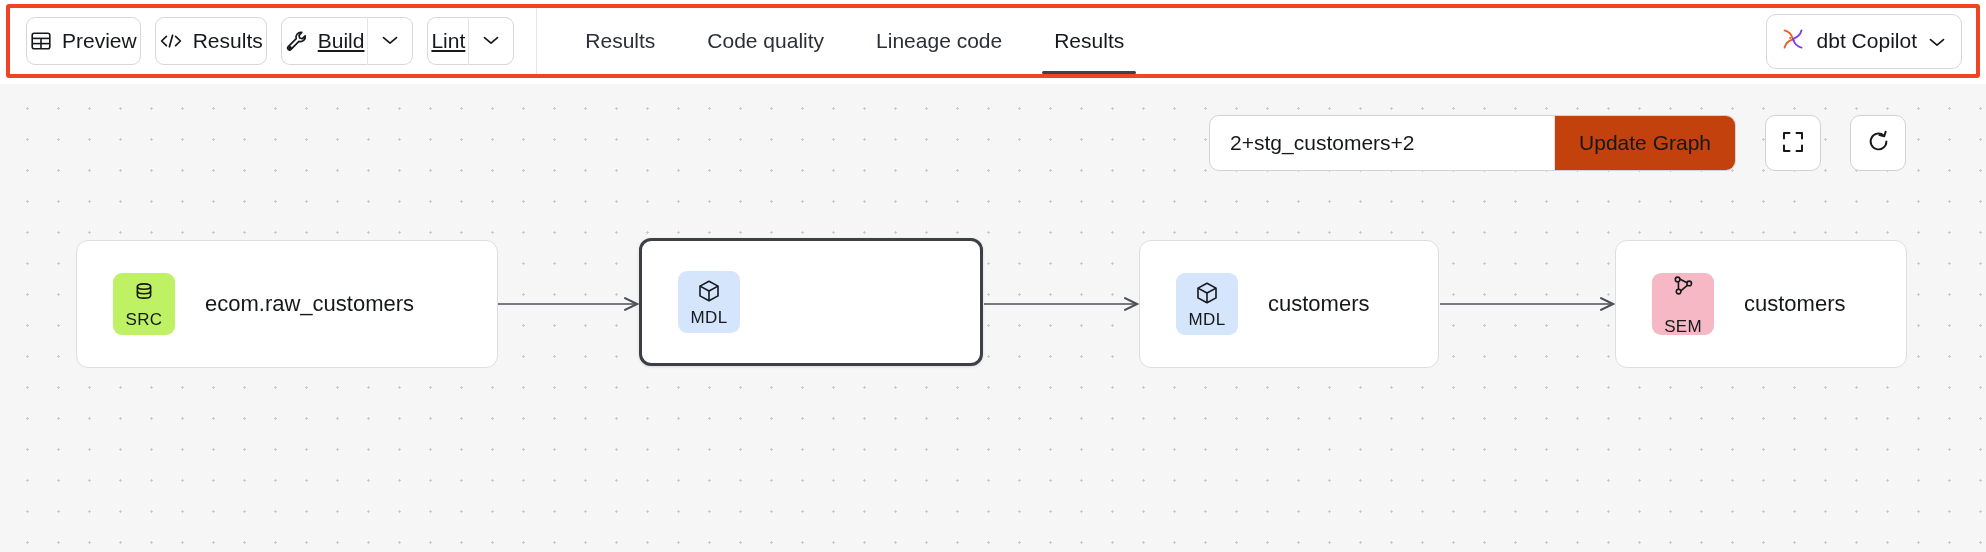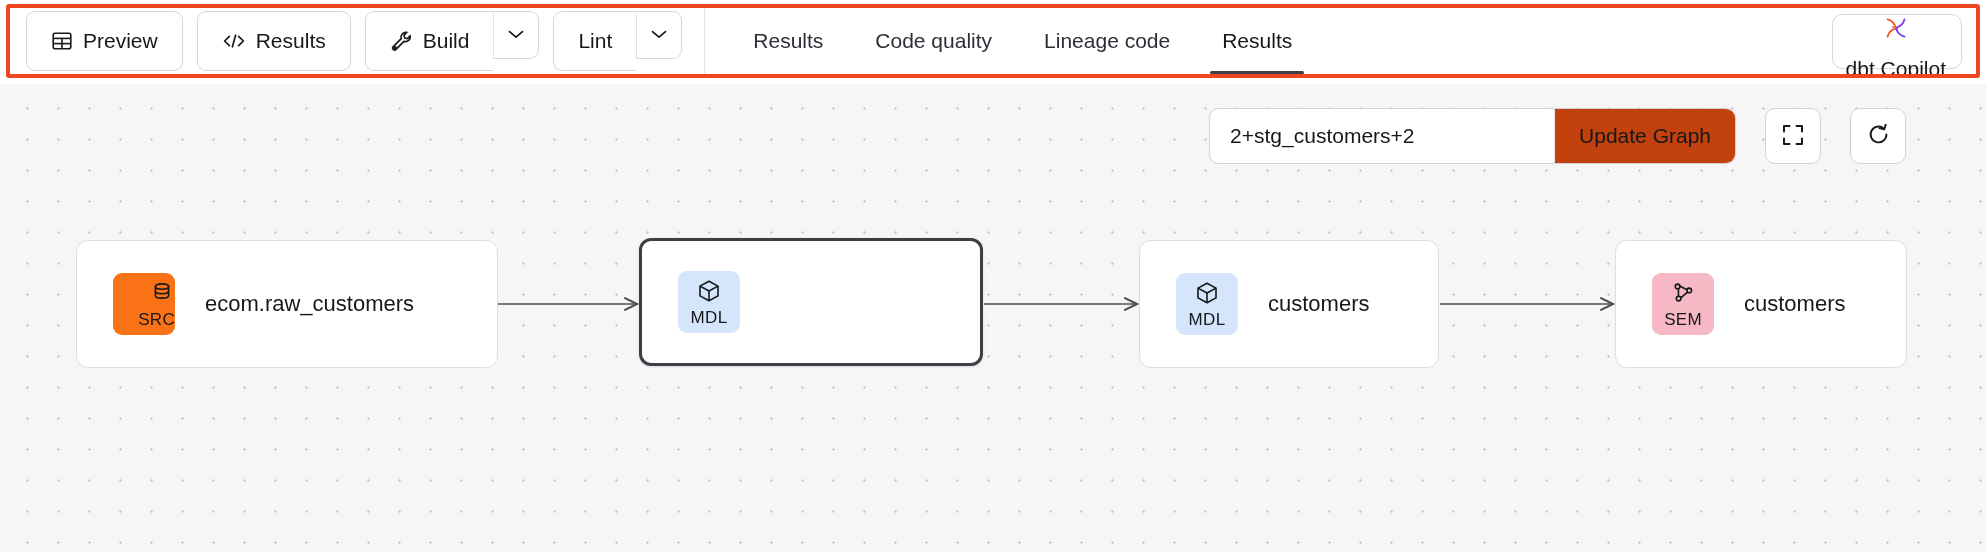--- a/index.html
+++ b/index.html
@@ -33,39 +33,39 @@
   }
   .toolbar-inner {
     display: flex;
     align-items: center;
     width: 100%;
     height: 100%;
     padding: 0 14px 0 16px;
   }
 
   .tbtn {
-    height: 60px;
+    height: 48px;
     border: 1px solid #d5d7da;
     border-radius: 9px;
     background: #ffffff;
     display: flex;
     align-items: center;
     gap: 10px;
-    padding: 0 24px;
+    padding: 0 3px;
     font-size: 21px;
     color: #16181c;
     font-family: "Liberation Sans", sans-serif;
     white-space: nowrap;
     cursor: pointer;
     margin-right: 14px;
   }
   .tbtn .ico { display: flex; align-items: center; justify-content: center; }
 
   .split { display: flex; align-items: stretch; margin-right: 14px; }
-  .split .tbtn { margin-right: 0; border-radius: 9px 0 0 9px; border-right: none; }
+  .split .tbtn { margin-right: 0; border-radius: 9px 0 0 9px; border-right: none; text-decoration: underline; }
   .split .caret {
     width: 46px;
     height: 48px;
     border: 1px solid #d5d7da;
     border-left: 1px solid #e2e4e7;
     border-radius: 0 9px 9px 0;
     background: #ffffff;
     display: flex; align-items: center; justify-content: center;
     cursor: pointer;
   }
@@ -108,21 +108,20 @@
     border-radius: 10px;
     background: #ffffff;
     display: flex;
     align-items: center;
     gap: 11px;
     padding: 0 15px 0 13px;
     font-size: 21px;
     color: #16181c;
     cursor: pointer;
     white-space: nowrap;
-    flex-direction: column;
   }
 
   
   .callout {
     position: absolute;
     font-family: "Liberation Sans", sans-serif;
     font-weight: bold;
     font-size: 25px;
     color: #ef4523;
     transform: translateX(-50%);
@@ -140,21 +139,21 @@
     background-image: radial-gradient(#c9cbcd 1.2px, transparent 1.3px);
     background-size: 31px 31px;
     background-position: 12px 9px;
     overflow: hidden;
   }
 
   
   .graph-controls {
     position: absolute;
     right: 80px;
-    top: 24px;
+    top: 31px;
     display: flex;
     align-items: center;
     gap: 29px;
   }
   .search-shell {
     display: flex;
     align-items: stretch;
     height: 56px;
     border: 1px solid #cfd2d6;
     border-radius: 10px;
@@ -361,21 +360,21 @@
       </defs>
       <g id="edges-layer" stroke="#4c4f56" stroke-width="1.6">
           <line x1="498" y1="220" x2="637" y2="220" marker-end="url(#arw)"></line>
           <line x1="984" y1="220" x2="1137" y2="220" marker-end="url(#arw)"></line>
           <line x1="1440" y1="220" x2="1613" y2="220" marker-end="url(#arw)"></line>
         </g>
     </svg>
 
     <div id="nodes-layer">
         <div class="node" style="left: 76px; top: 156px; width: 422px;">
-          <div class="badge" style="background: #f97316; align-items: flex-end;">
+          <div class="badge" style="background: #bef264;">
             <span><svg width="26" height="26" viewBox="0 0 26 26" fill="none" stroke="#16181c" stroke-width="1.6">
                 <ellipse cx="13" cy="6.6" rx="6.6" ry="2.7"></ellipse>
                 <path d="M6.4 6.6v8.8c0 1.5 3 2.7 6.6 2.7s6.6-1.2 6.6-2.7V6.6"></path>
                 <path d="M6.4 11c0 1.5 3 2.7 6.6 2.7s6.6-1.2 6.6-2.7"></path>
               </svg></span>
             <span class="blabel">SRC</span>
           </div>
           <div class="node-title">ecom.raw_customers</div>
         </div>
         <div class="node selected" style="left: 639px; top: 154px; width: 344px;">
@@ -393,21 +392,21 @@
             <span><svg width="26" height="26" viewBox="0 0 26 26" fill="none" stroke="#16181c" stroke-width="1.6" stroke-linejoin="round">
                 <path d="M13 3.2 22 8.1v9.8L13 22.8 4 17.9V8.1z"></path>
                 <path d="M4 8.1 13 13l9-4.9"></path>
                 <path d="M13 13v9.8"></path>
               </svg></span>
             <span class="blabel">MDL</span>
           </div>
           <div class="node-title">customers</div>
         </div>
         <div class="node" style="left: 1615px; top: 156px; width: 292px;">
-          <div class="badge" style="background: rgb(246, 184, 196);">
+          <div class="badge" style="background: rgb(246, 184, 196); justify-content: space-between;">
             <span><svg width="26" height="26" viewBox="0 0 26 26" fill="none" stroke="#16181c" stroke-width="1.6">
                 <circle cx="7.6" cy="6.4" r="2.3"></circle>
                 <circle cx="19.2" cy="10.4" r="2.3"></circle>
                 <circle cx="8.6" cy="18.6" r="2.3"></circle>
                 <line x1="8.4" y1="8.6" x2="8.5" y2="16.3"></line>
                 <line x1="9.7" y1="6.0" x2="17.0" y2="9.7"></line>
                 <line x1="10.8" y1="17.9" x2="17.6" y2="12.2"></line>
               </svg></span>
             <span class="blabel">SEM</span>
           </div>

